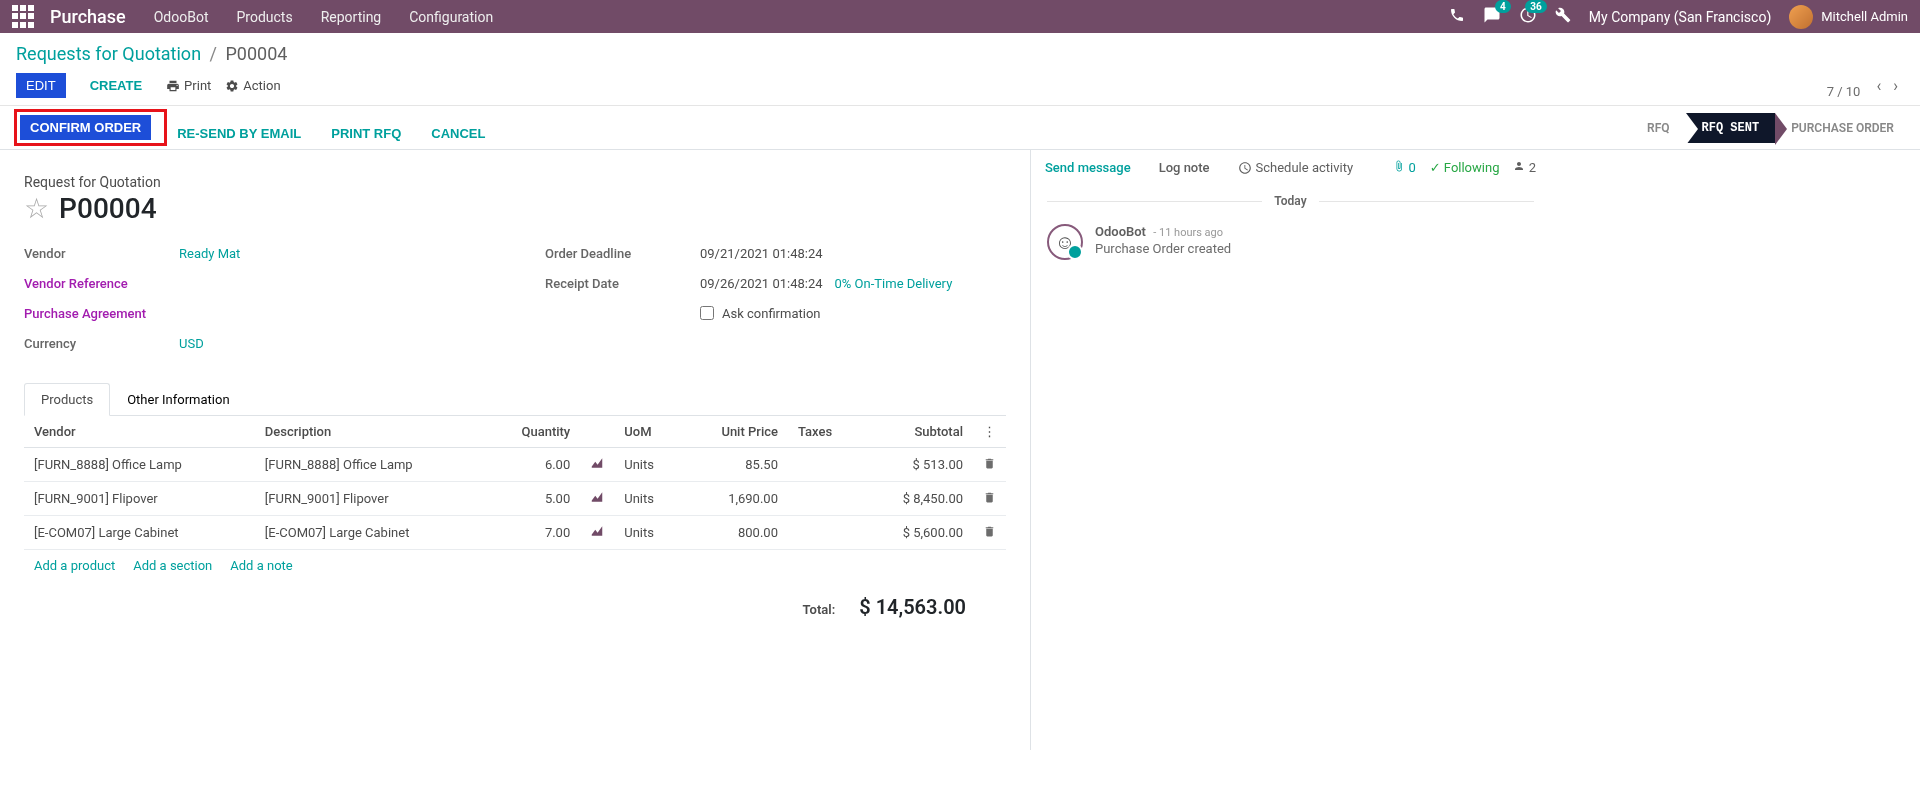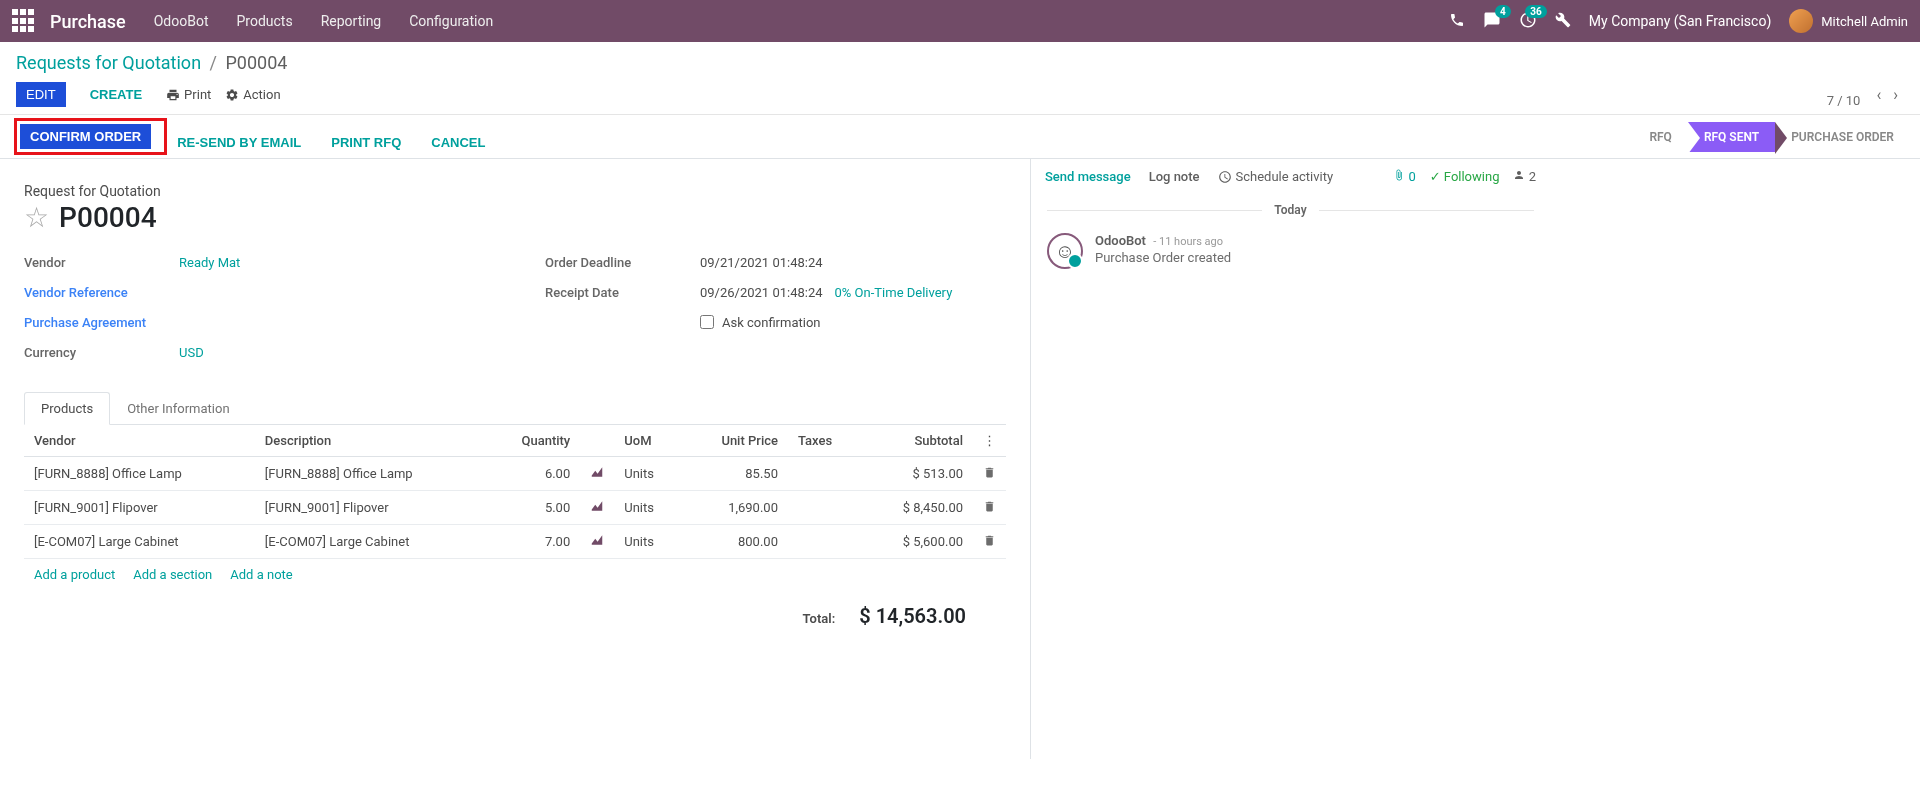--- a/index.html
+++ b/index.html
@@ -1,19 +1,19 @@
 <!DOCTYPE html>
 <html><head>
 <meta charset="utf-8">
 <style>
 * { box-sizing: border-box; margin: 0; padding: 0; }
 body { font-family: -apple-system, BlinkMacSystemFont, "Segoe UI", Roboto, Helvetica, Arial, sans-serif; font-size: 13px; color: #4c4c4c; background: #fff; }
 
 
-.navbar { background: #714b67; color: #fff; display: flex; align-items: center; height: 42px; padding: 0 12px; }
+.navbar { background: #714b67; color: #fff; display: flex; align-items: center; height: 33px; padding: 0 12px; }
 .navbar .apps-icon { width: 24px; height: 24px; display: flex; flex-wrap: wrap; gap: 2px; margin-right: 14px; cursor: pointer; }
 .navbar .apps-icon span { width: 6px; height: 6px; background: #fff; }
 .navbar .brand { font-size: 18px; font-weight: 500; margin-right: 28px; }
 .navbar .menu { display: flex; gap: 28px; }
 .navbar .menu a { color: #eee; text-decoration: none; font-size: 14px; cursor: pointer; }
 .navbar .right { margin-left: auto; display: flex; align-items: center; gap: 18px; }
 .navbar .right .icon { position: relative; cursor: pointer; }
 .navbar .right .badge { position: absolute; top: -6px; right: -10px; background: #00a09d; color: #fff; border-radius: 8px; font-size: 10px; padding: 1px 5px; font-weight: bold; }
 .navbar .company { font-size: 14px; }
 .navbar .user { display: flex; align-items: center; gap: 8px; }
@@ -35,21 +35,21 @@
 .pager-arrows { display: flex; }
 .pager-arrows span { padding: 4px 6px; cursor: pointer; font-size: 16px; color: #6c6c6c; }
 
 
 .statusbar { display: flex; align-items: center; justify-content: space-between; border-bottom: 1px solid #dee2e6; padding: 0px 0 0px 4px; height: 44px; }
 .statusbar-left { display: flex; align-items: flex-end; gap: 0px; padding-left: 10px; }
 .statusbar-left .btn { margin-right: 10px; font-weight: 600; }
 .confirm-wrap { border: 3px solid #e7131a; padding: 3px; }
 .stages { display: flex; align-items: center; margin-right: 10px; }
 .stage { padding: 8px 16px; font-size: 12px; font-weight: 600; color: #888; position: relative; cursor: pointer; }
-.stage.active { background: #8b5cf6; color: #fff; }
+.stage.active { background: #0f172a; color: #fff; font-family: Liberation Mono, monospace; }
 .stage.active::after { content: ""; position: absolute; right: -12px; top: 0; border-top: 16px solid transparent; border-bottom: 16px solid transparent; border-left: 12px solid #714b67; }
 .stage.active::before { content: ""; position: absolute; left: 0; top: 0; border-top: 16px solid transparent; border-bottom: 16px solid transparent; border-left: 12px solid #fff; }
 .stage:first-child.active::before { display: none; }
 
 
 .main { display: flex; }
 .form-sheet { flex: 1; padding: 24px; max-width: 1030px; }
 .chatter { width: 520px; border-left: 1px solid #dee2e6; padding: 0px; min-height: 600px; }
 
 
@@ -57,47 +57,47 @@
 .title-label { font-size: 14px; color: #4c4c4c; margin-bottom: 2px; }
 .title-value { font-size: 28px; font-weight: 500; color: #212529; }
 .star { font-size: 28px; color: #aaa; cursor: pointer; }
 
 .form-grid { display: flex; gap: 60px; margin-bottom: 20px; }
 .form-col { flex: 1; }
 .form-row { display: flex; align-items: center; margin-bottom: 10px; min-height: 20px; }
 .form-row label { width: 155px; color: #666; font-weight: 500; }
 .form-row .value { color: #4c4c4c; }
 .form-row .link { color: #00a09d; cursor: pointer; }
-.form-row .muted { color: #3b82f6; }
+.form-row .muted { color: #a21caf; }
 .ontime { color: #00a09d; margin-left: 12px; cursor: pointer; }
 .checkbox-row { display: flex; align-items: center; gap: 8px; }
 .checkbox-row input { width: 14px; height: 14px; }
 
 
 .tabs { border-bottom: 1px solid #dee2e6; display: flex; margin-bottom: 0; }
-.tab { padding: 8px 16px; cursor: pointer; color: #737373; border: 1px solid transparent; border-bottom: none; margin-bottom: -1px; }
+.tab { padding: 8px 16px; cursor: pointer; color: #000000; border: 1px solid transparent; border-bottom: none; margin-bottom: -1px; }
 .tab.active { border-color: #dee2e6; border-bottom: 1px solid #fff; background: #fff; color: #4c4c4c; border-radius: 3px 3px 0 0; }
 
 
 table { width: 100%; border-collapse: collapse; margin-top: 0; }
 th, td { padding: 8px 10px; text-align: left; border-bottom: 1px solid #e9ecef; font-size: 13px; }
 th { font-weight: 500; color: #4c4c4c; border-bottom: 1px solid #dee2e6;}
 .num { text-align: right; }
 .graph-icon { color: #714b67; cursor: pointer; }
 .trash { color: #6c6c6c; cursor: pointer; }
 .add-links { display: flex; gap: 18px; padding: 8px 10px; }
 .add-links a { color: #00a09d; cursor: pointer; text-decoration: none; }
 
 .totals { display: flex; justify-content: flex-end; padding: 14px 40px 0 0; }
 .totals-row { display: flex; gap: 24px; align-items: baseline; }
 .totals-row .lbl { font-weight: 600; }
 .totals-row .amt { font-size: 20px; font-weight: 600; color: #212529; }
 
 
-.chatter-top { display: flex; align-items: flex-start; padding: 10px 14px; gap: 18px; border-bottom: 1px solid transparent; }
+.chatter-top { display: flex; align-items: flex-start; padding: 10px 14px; gap: 28px; border-bottom: 1px solid transparent; }
 .chatter-top a { color: #00a09d; cursor: pointer; text-decoration: none; font-weight: 500; }
 .chatter-top .muted { color: #5f5f5f; }
 .chatter-right { margin-left: auto; display: flex; align-items: center; gap: 14px; }
 .chatter-right .following { color: #28a745; }
 .chatter-right .followcount { color: #5f5f5f; }
 .sched { color: #5f5f5f; display: flex; align-items: center; gap: 4px; }
 .day-sep { display: flex; align-items: center; padding: 8px 16px; color: #666; font-size: 12px; }
 .day-sep .line { flex: 1; height: 1px; background: #e5e5e5; }
 .day-sep .lbl { padding: 0 12px; font-weight: 600; }
 .msg { display: flex; gap: 12px; padding: 8px 16px; }

